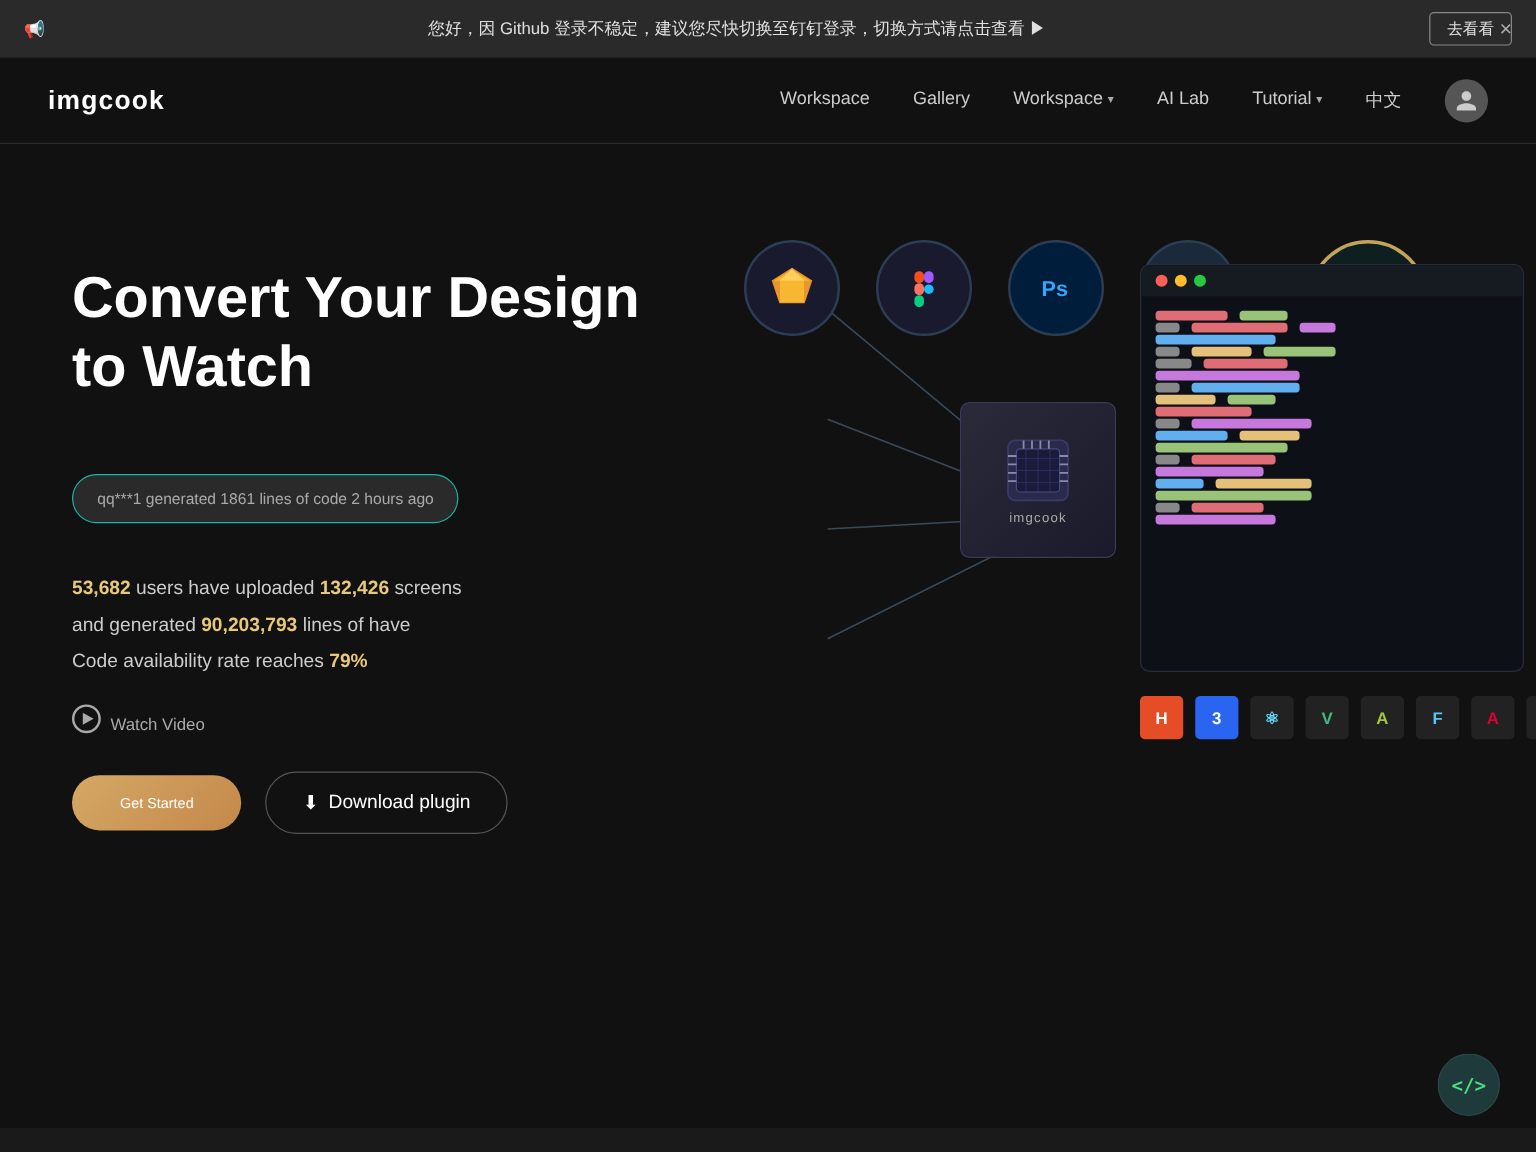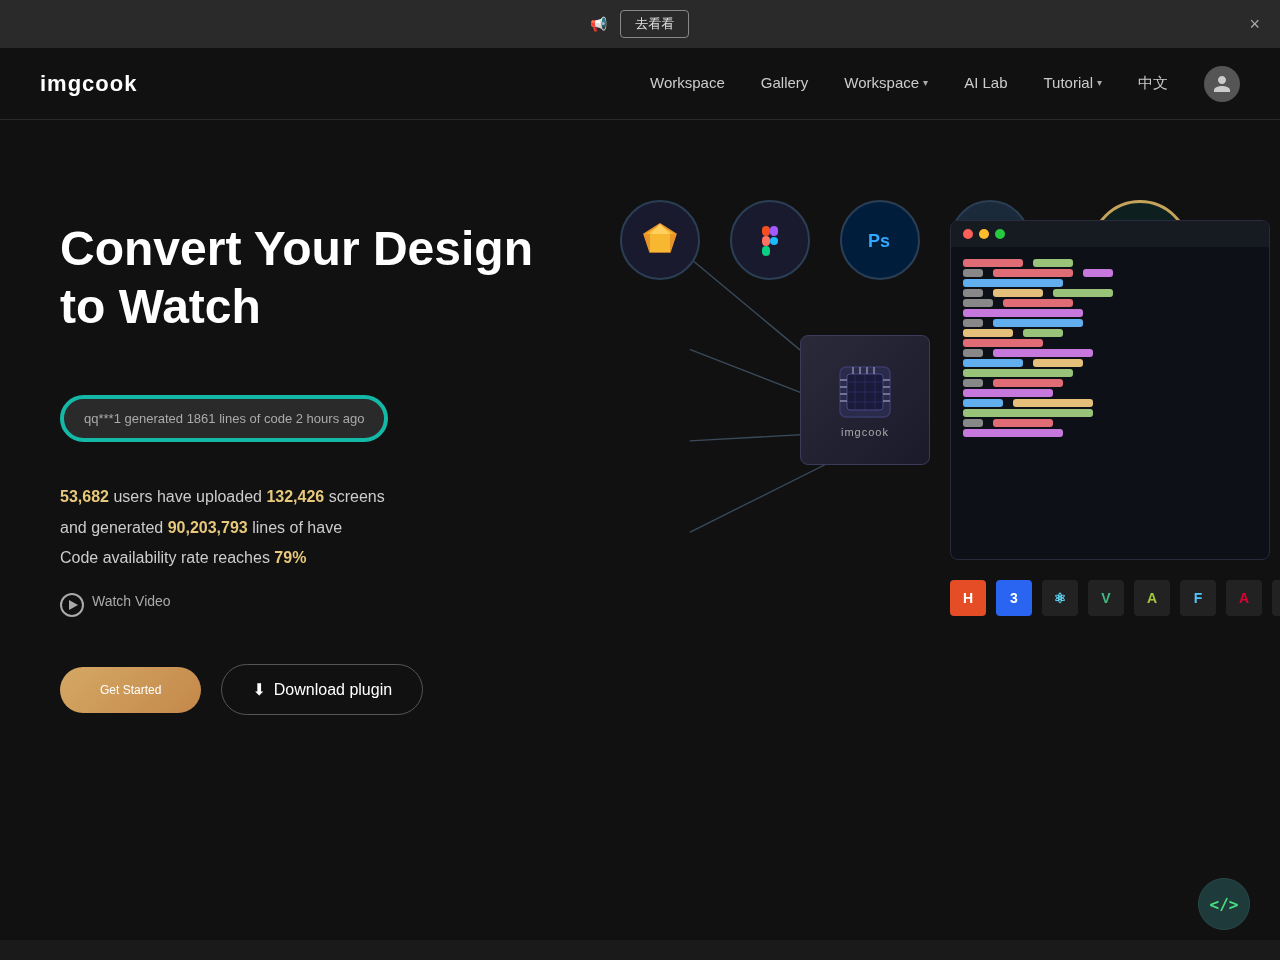--- a/index.html
+++ b/index.html
@@ -107,21 +107,21 @@
     }
     .hero-title {
       font-size: 48px;
       font-weight: 700;
       color: #fff;
       line-height: 1.2;
       margin-bottom: 60px;
     }
     .notification-pill {
       background: #2a2a2a;
-      border: 4px solid #14b8a6;
+      border: 1px solid #14b8a6;
       border-radius: 24px;
       padding: 12px 20px;
       font-size: 13px;
       color: #aaa;
       display: inline-block;
       margin-bottom: 40px;
       max-width: 430px;
     }
     .stats {
       margin-bottom: 20px;
@@ -129,26 +129,26 @@
       color: #ccc;
       line-height: 1.9;
     }
     .stats .highlight {
       color: #e8c87a;
       font-weight: 700;
       text-align: center;
     }
     .watch-video {
       display: flex;
-      align-items: flex-start;
+      align-items: flex-end;
       gap: 8px;
       color: #aaa;
       font-size: 14px;
       cursor: pointer;
-      margin-bottom: 47px;
+      margin-bottom: 32px;
       text-decoration: none;
     }
     .play-icon {
       width: 24px;
       height: 24px;
       border: 2px solid #aaa;
       border-radius: 50%;
       display: flex;
       align-items: center;
       justify-content: center;
@@ -359,20 +359,21 @@
       width: 100%;
       height: 100%;
       pointer-events: none;
     }
   </style>
 </head>
 <body>
 
 <div class="banner">
   <span>📢</span>
+  <span class="banner-text">您好，因 Github 登录不稳定，建议您尽快切换至钉钉登录，切换方式请点击查看 ▶</span>
   <button class="banner-btn">去看看</button>
   <button class="banner-close">×</button>
 </div>
 
 <nav>
   <div class="logo">imgcook</div>
   <ul class="nav-links">
     <li>
       <a href="#">
         <span>Workspace</span>

